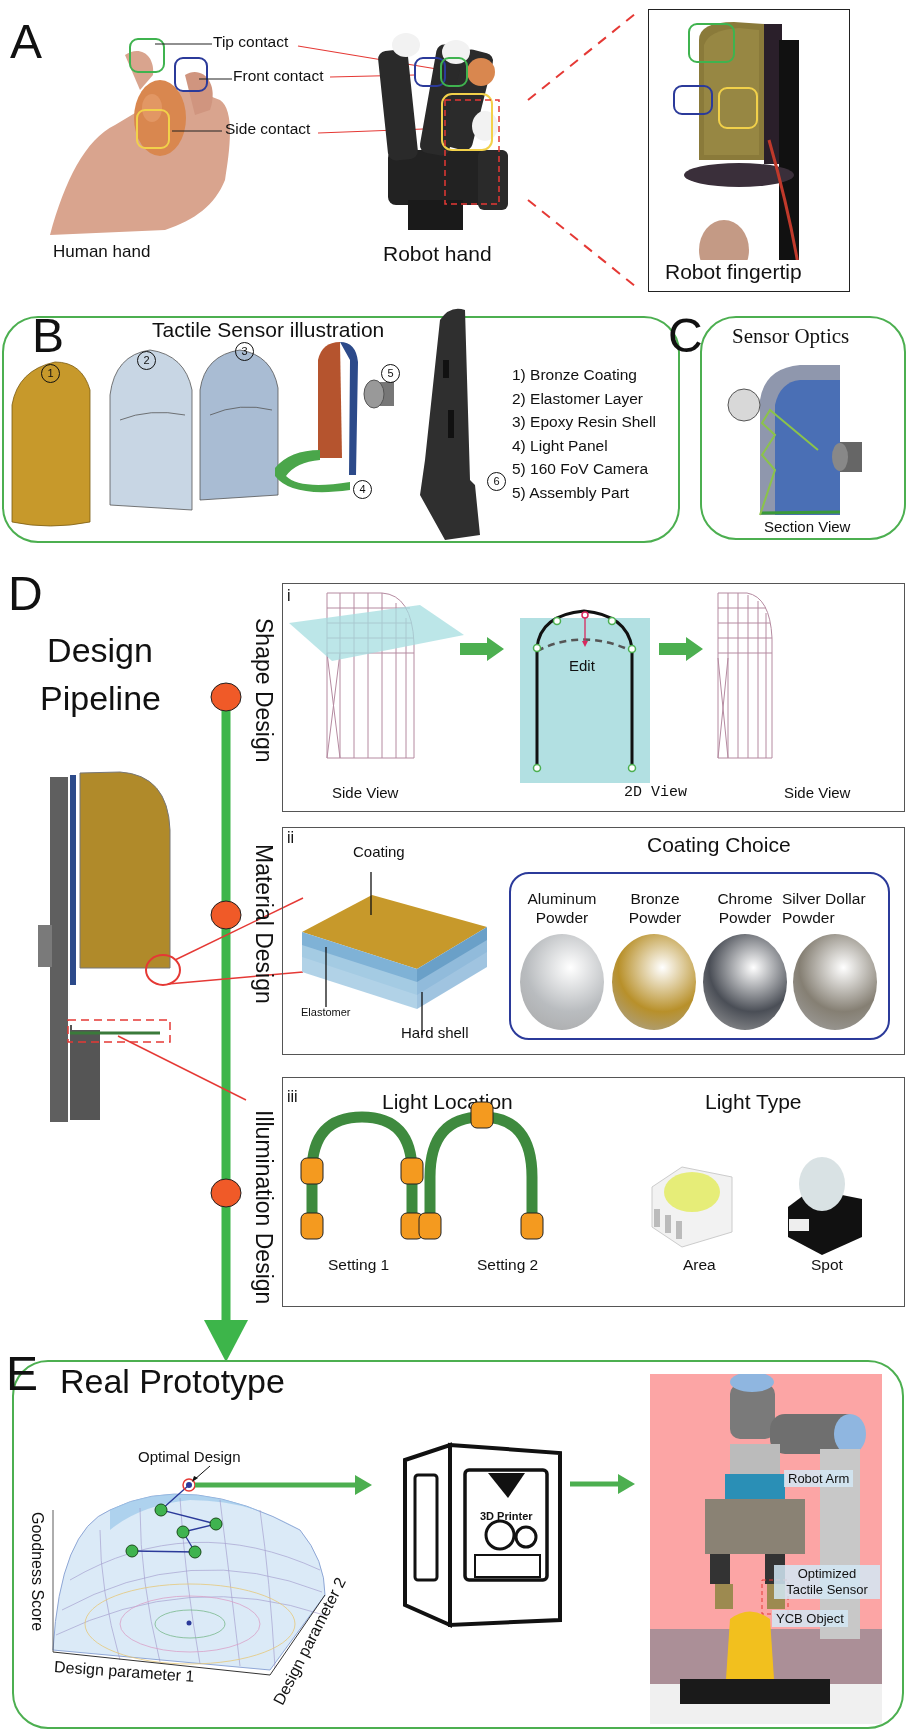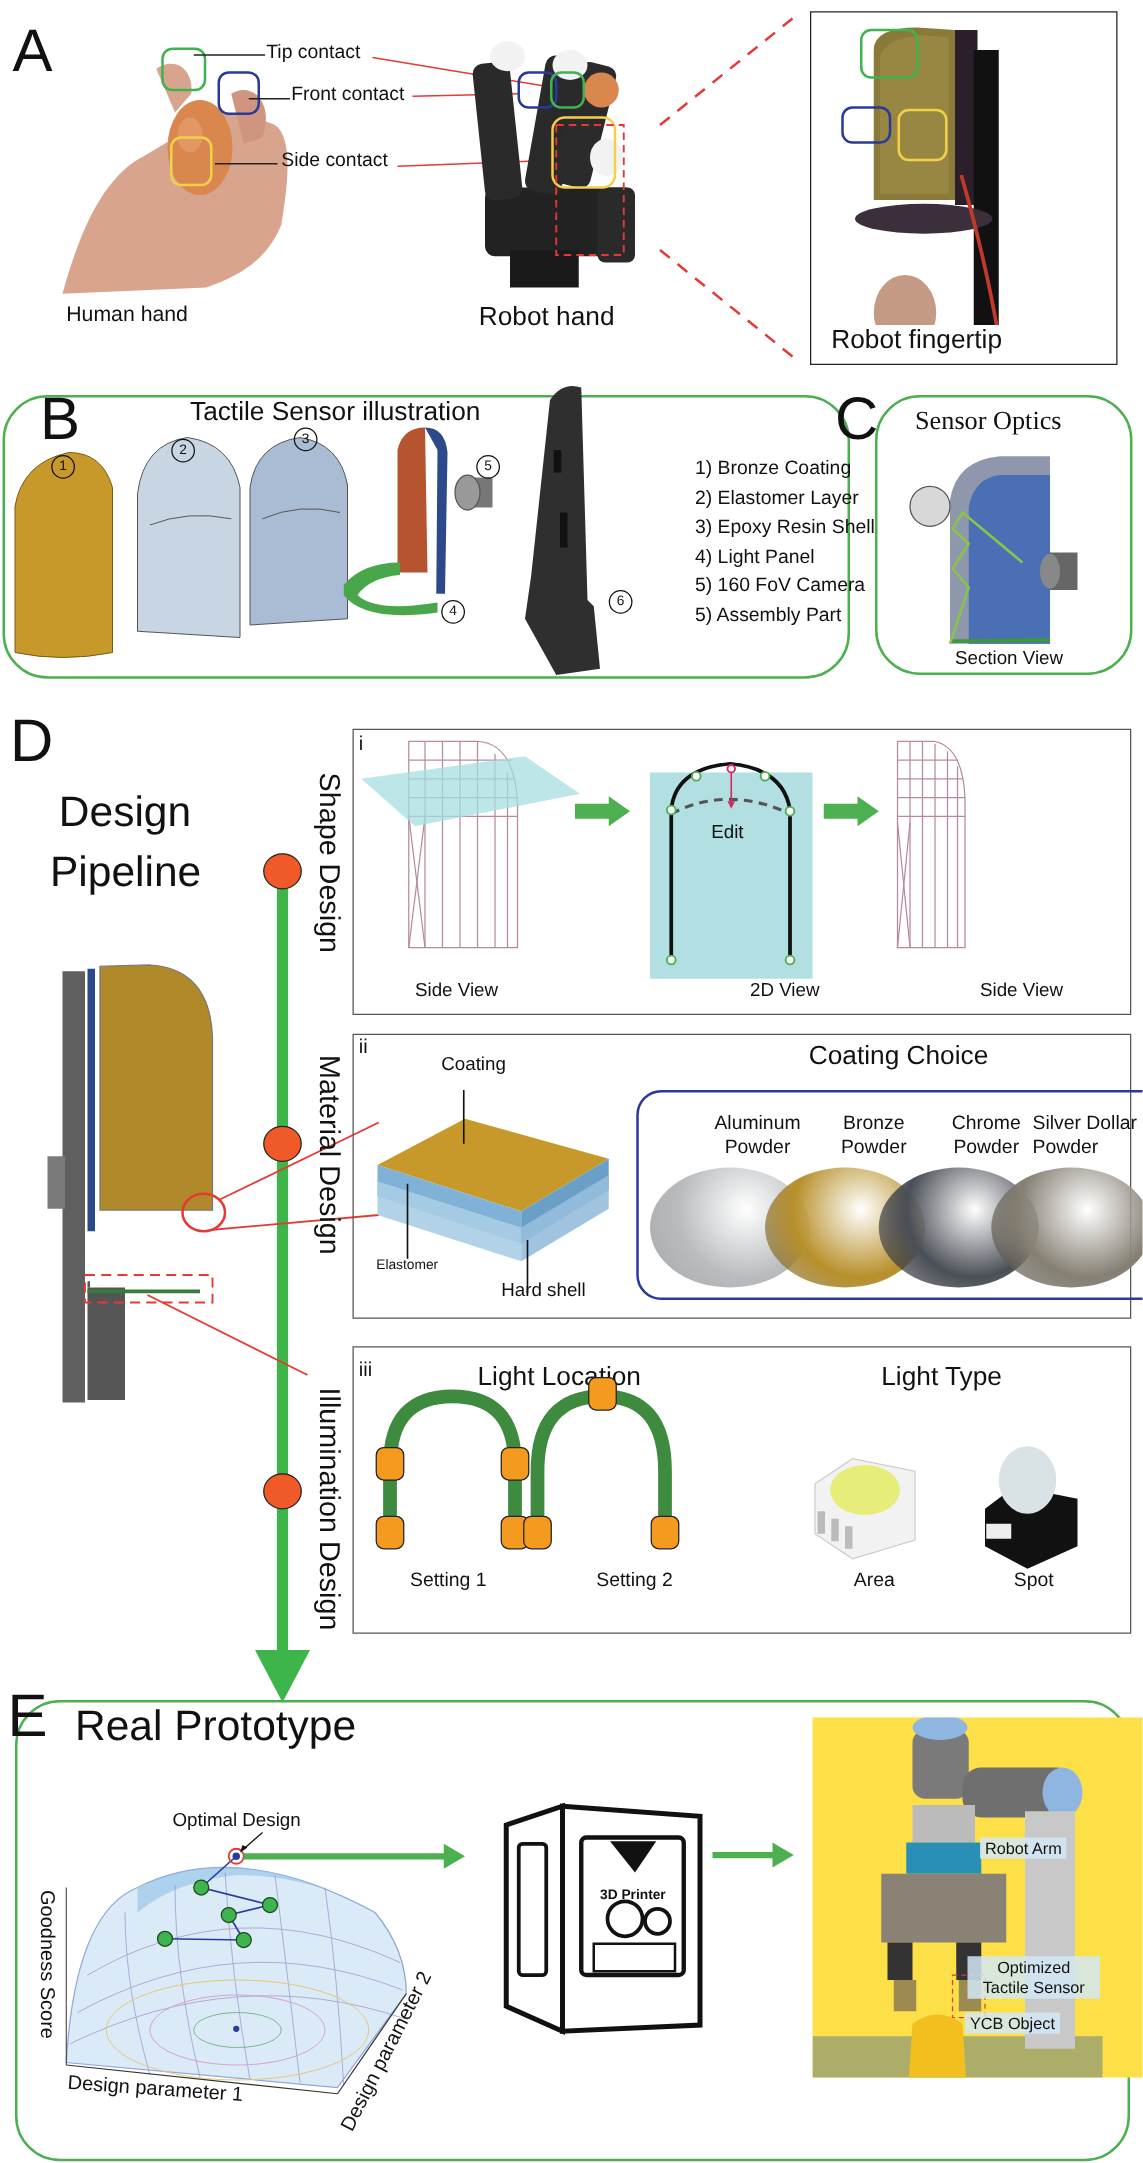--- a/index.html
+++ b/index.html
@@ -1,17 +1,17 @@
 <!DOCTYPE html>
 <html><head>
 <meta charset="utf-8">
 <style>
   html,body{margin:0;padding:0;background:#fff;}
   body{width:914px;height:1730px;position:relative;overflow:hidden;font-family:"Liberation Sans",sans-serif;color:#111;}
-  .abs{position:absolute;padding-left:44px;}
+  .abs{position:absolute;}
   .panel-letter{position:absolute;font-size:48px;line-height:1;font-family:"Liberation Sans",sans-serif;}
   .lbl{position:absolute;white-space:nowrap;}
   .green-box{position:absolute;border:2px solid #4caf50;border-radius:36px;}
   .gray-box{position:absolute;border:1.5px solid #555;}
   .vlabel{position:absolute;font-size:23px;transform-origin:left top;transform:rotate(90deg);white-space:nowrap;}
   svg{position:absolute;overflow:visible;}
 </style>
 </head>
 <body>
 
@@ -217,21 +217,21 @@
     <line x1="436" y1="25" x2="484" y2="25"></line>
       <line x1="436" y1="40" x2="488" y2="40"></line>
       <line x1="436" y1="55" x2="490" y2="55"></line>
       <line x1="436" y1="70" x2="490" y2="70"></line>
     <line x1="436" y1="75" x2="446" y2="175"></line>
       <line x1="446" y1="75" x2="436" y2="175"></line>
   </g>
 </svg>
 <div class="lbl" style="left:569px;top:657px;font-size:15px;">Edit</div>
 <div class="lbl" style="left:332px;top:784px;font-size:15px;">Side View</div>
-<div class="lbl" style="left:600px;top:784px;font-size:15px;">2D View</div>
+<div class="lbl" style="left:624px;top:784px;font-size:15px;font-family:Liberation Mono, monospace;">2D View</div>
 <div class="lbl" style="left:784px;top:784px;font-size:15px;">Side View</div>
 
 <div class="gray-box" style="left:282px;top:827px;width:621px;height:226px;"></div>
 <div class="lbl" style="left:287px;top:829px;font-size:16px;">ii</div>
 <svg style="left:282px;top:827px;" width="230" height="226">
   <polygon points="20,105 90,68 205,100 135,142" fill="#c7992b"></polygon>
   <polygon points="20,105 135,142 135,168 20,130" fill="#7fb2d6"></polygon>
   <polygon points="135,142 205,100 205,125 135,168" fill="#6aa0c8"></polygon>
   <polygon points="20,118 135,155 135,182 20,145" fill="#a9cde4" opacity="0.9"></polygon>
   <polygon points="135,155 205,113 205,140 135,182" fill="#96bedd" opacity="0.9"></polygon>
@@ -360,21 +360,21 @@
   <circle cx="100" cy="95" r="14" fill="none" stroke="#111" stroke-width="3"></circle>
   <circle cx="126" cy="97" r="10" fill="none" stroke="#111" stroke-width="3"></circle>
   <rect x="75" y="115" width="65" height="22" fill="none" stroke="#111" stroke-width="2"></rect>
 </svg>
 <div class="lbl" style="left:480px;top:1510px;font-size:11px;font-weight:bold;">3D Printer</div>
 <svg style="left:570px;top:1470px;" width="70" height="30">
   <line x1="0" y1="14" x2="52" y2="14" stroke="#4caf50" stroke-width="5"></line>
   <polygon points="48,4 65,14 48,24" fill="#4caf50"></polygon>
 </svg>
 
-<div class="abs" style="left:650px;top:1374px;width:232px;height:288px;background:#fde047;overflow:hidden;">
+<div class="abs" style="left:650px;top:1374px;width:232px;height:350px;background:#fca5a5;overflow:hidden;">
   <svg style="left:0;top:0;" width="232" height="350">
     <rect x="0" y="255" width="232" height="95" fill="#5a7a8a" opacity="0.5"></rect>
     <rect x="0" y="310" width="232" height="40" fill="#f0f0f0"></rect>
     <rect x="80" y="10" width="45" height="55" rx="10" fill="#7a7a7a"></rect>
     <ellipse cx="102" cy="8" rx="22" ry="10" fill="#8fb6e0"></ellipse>
     <rect x="120" y="40" width="90" height="40" rx="15" fill="#6f6f6f"></rect>
     <ellipse cx="200" cy="60" rx="16" ry="20" fill="#8fb6e0"></ellipse>
     <rect x="170" y="75" width="40" height="190" fill="#c8c8c8"></rect>
     <rect x="80" y="70" width="50" height="30" fill="#bbb"></rect>
     <rect x="75" y="100" width="60" height="25" fill="#2a8fb6"></rect>

